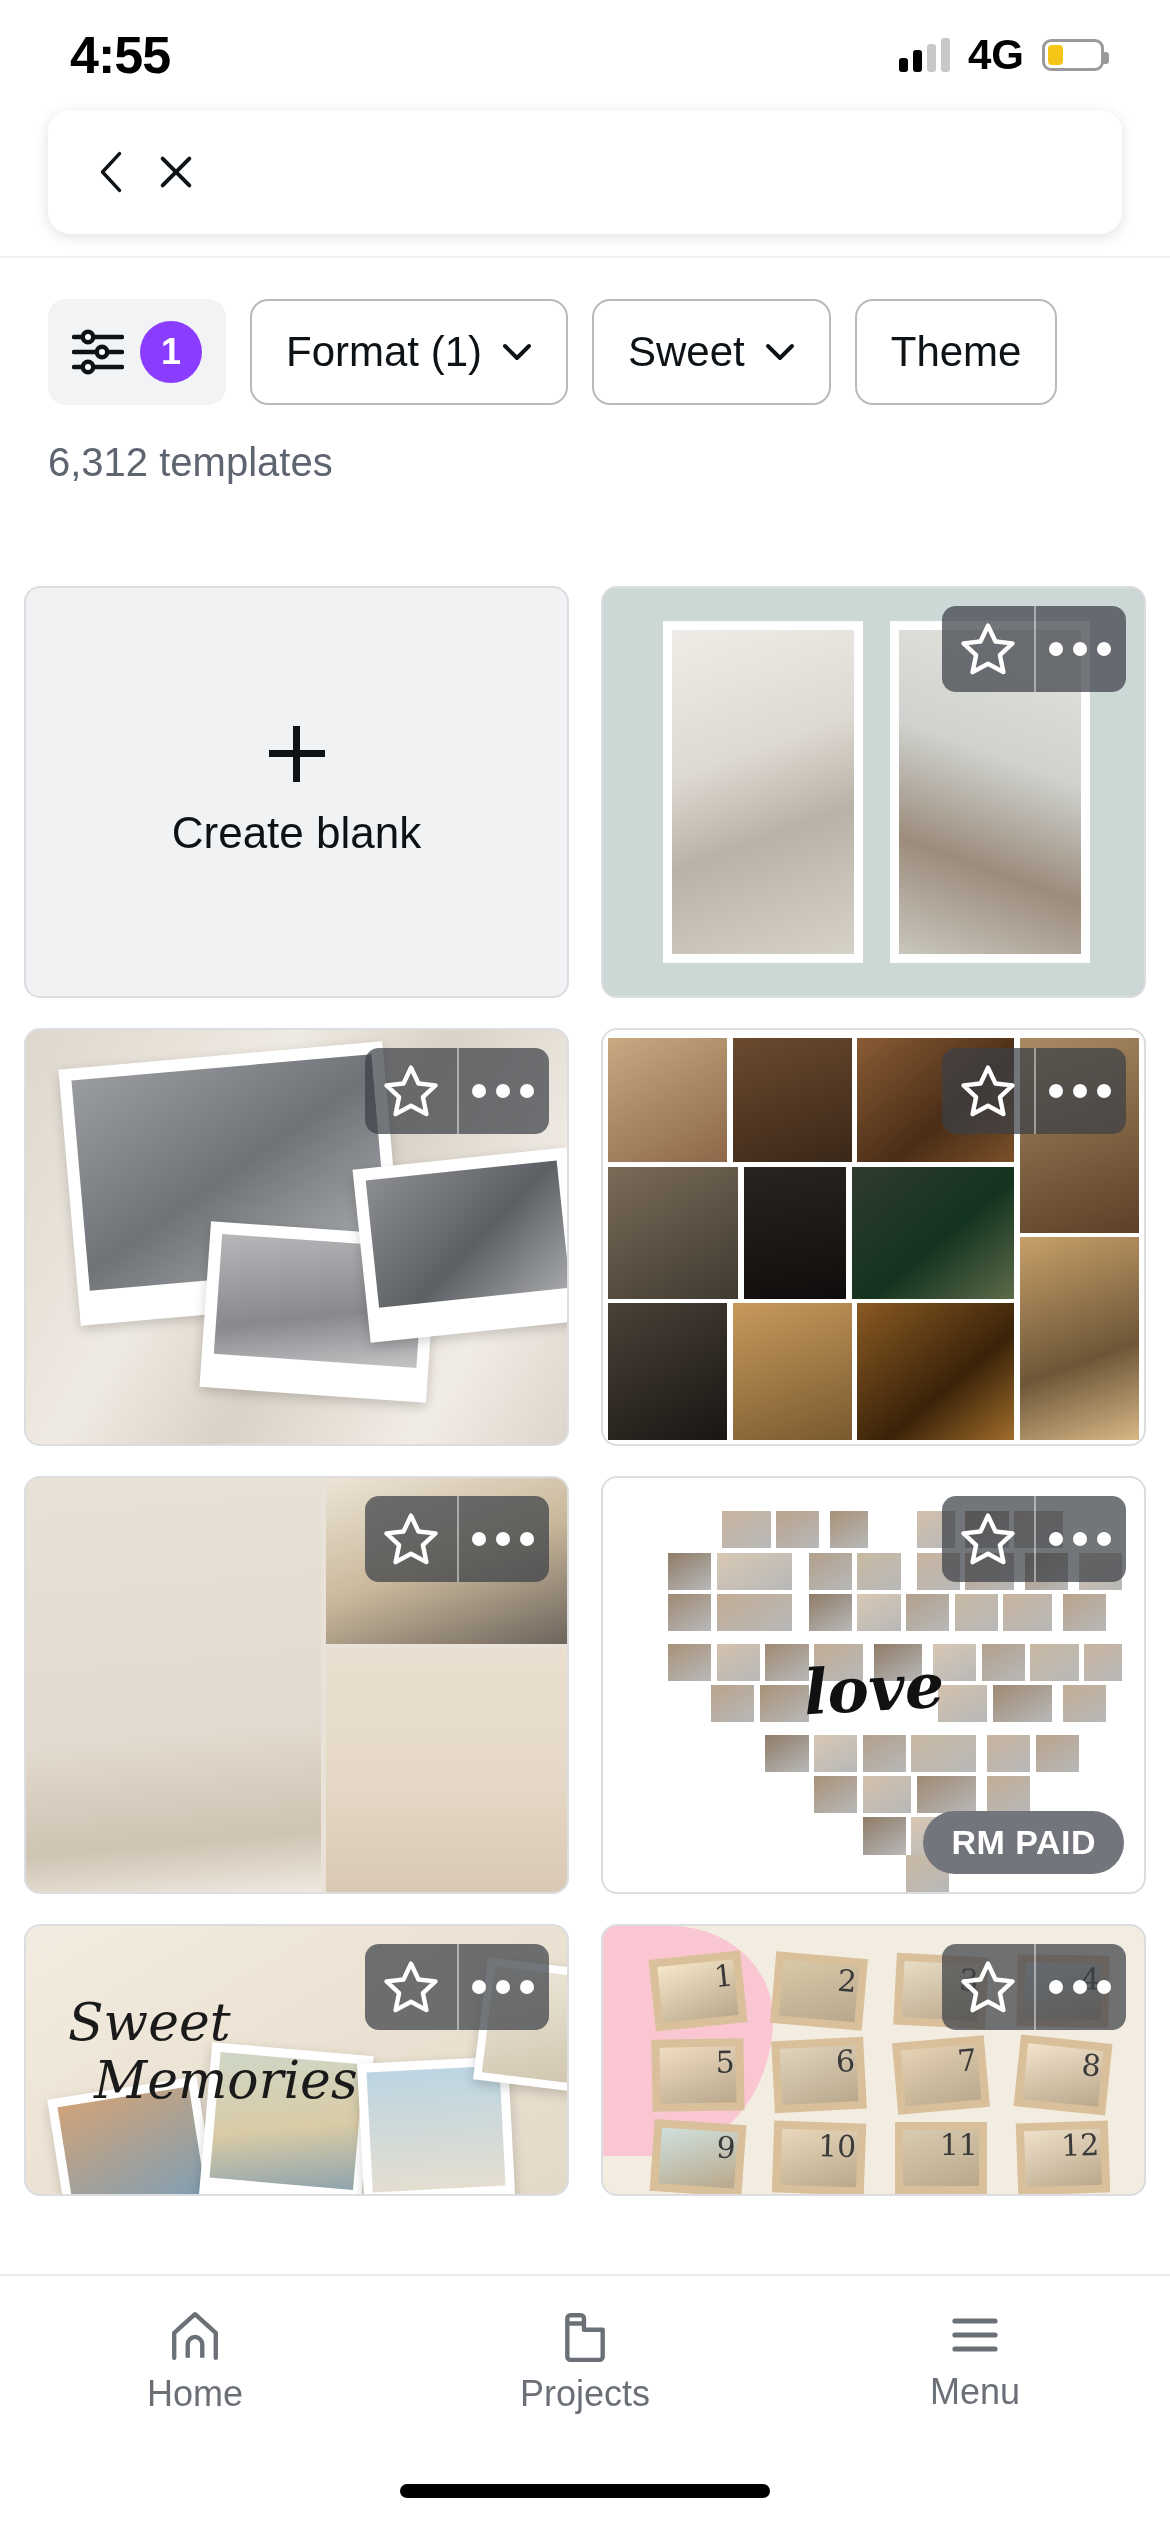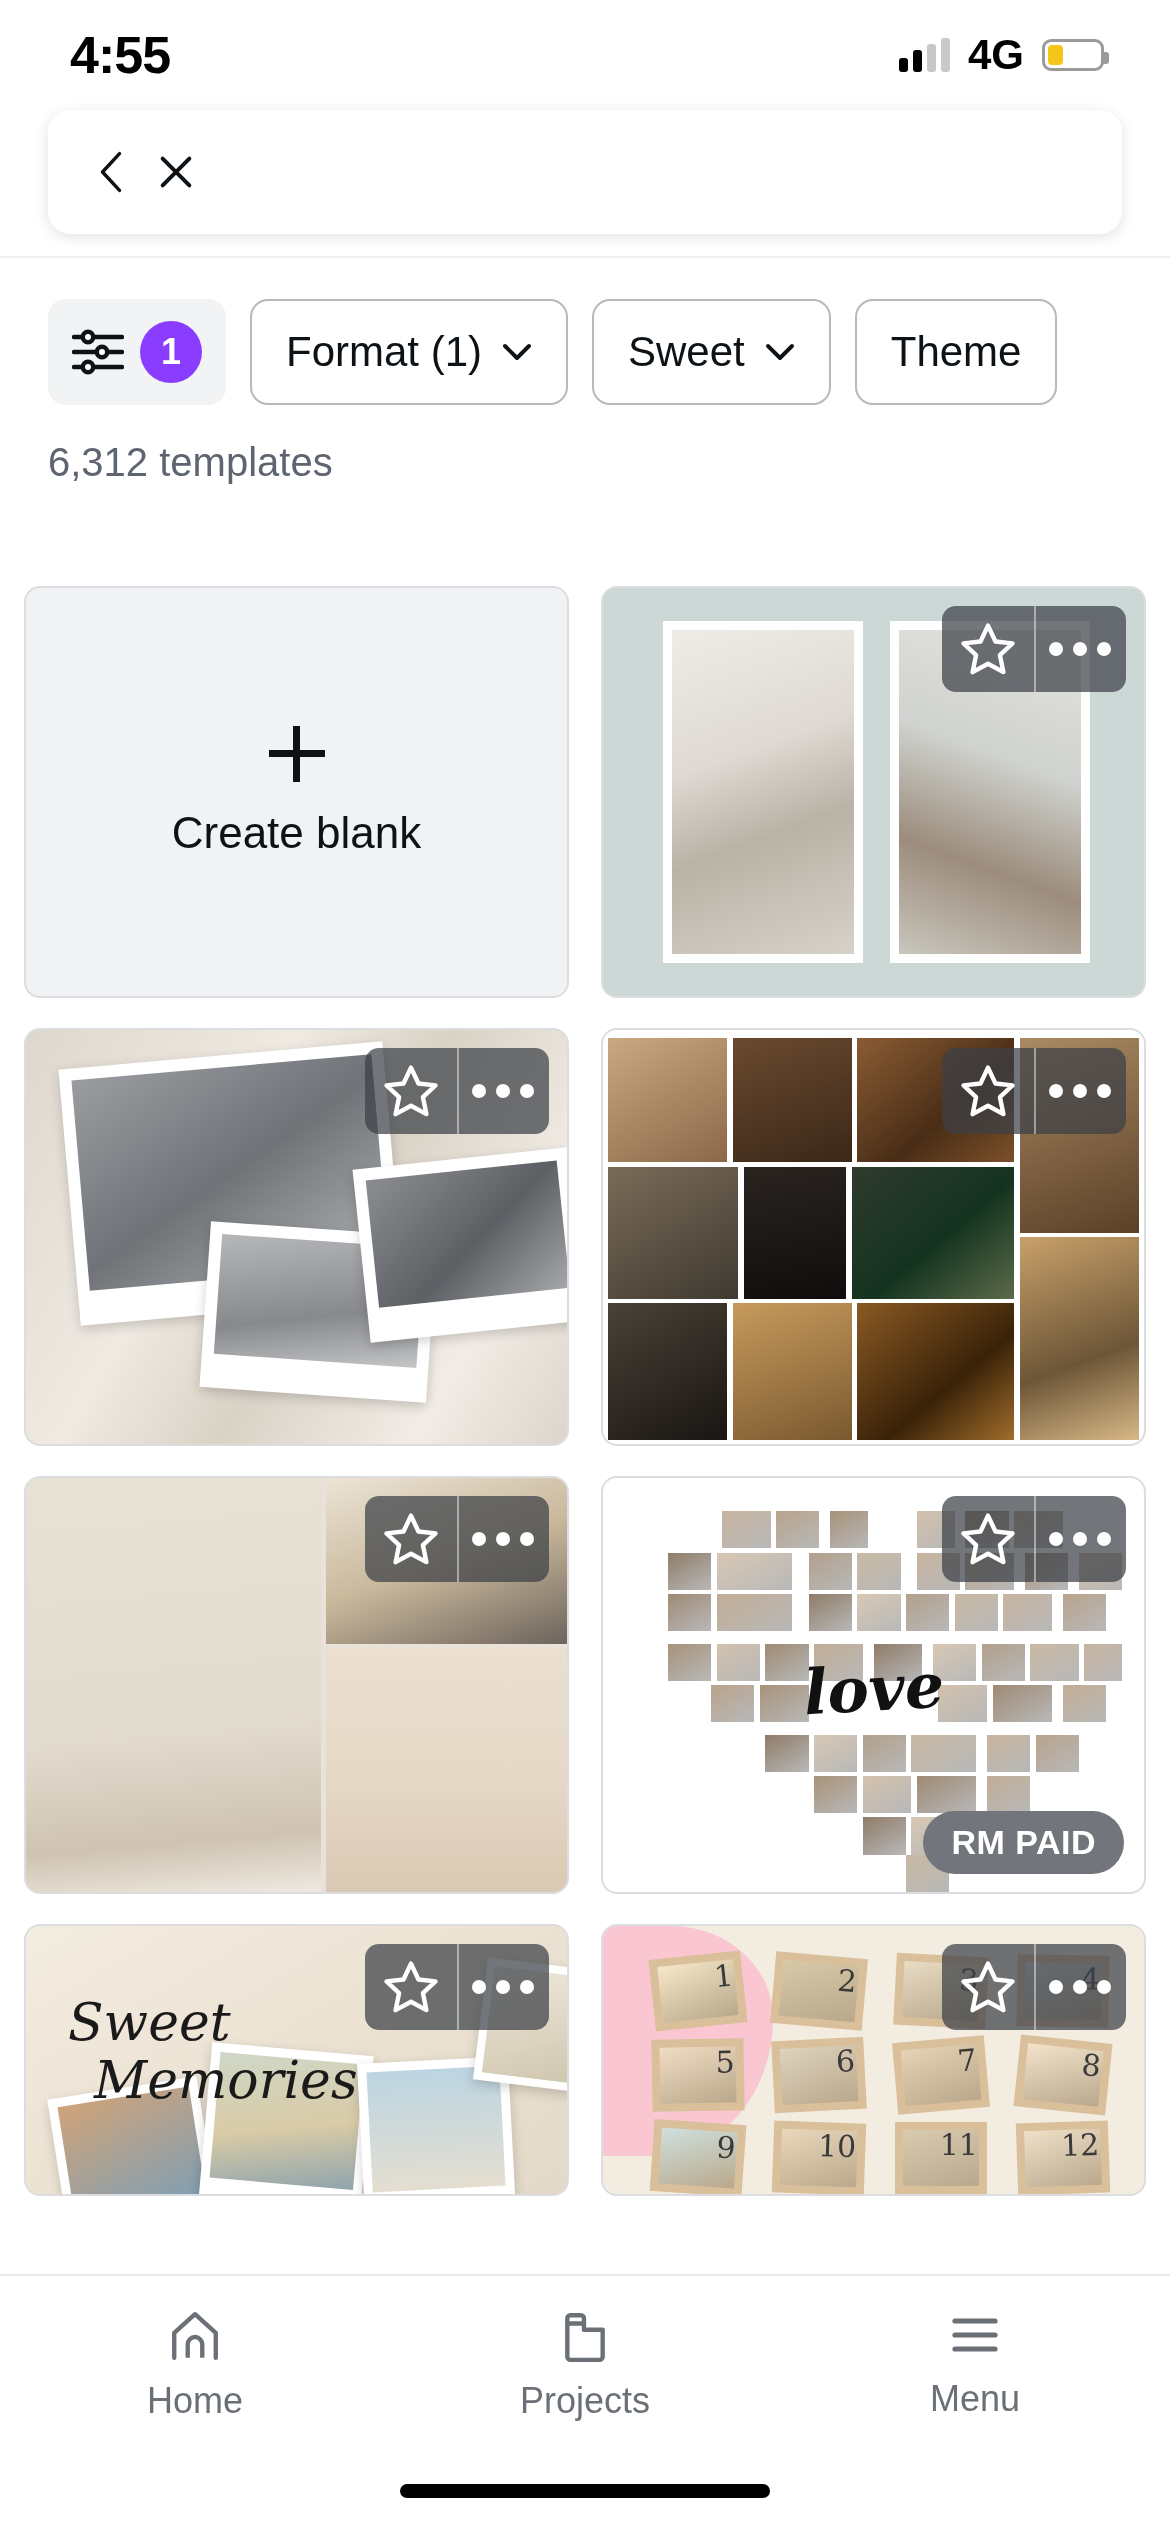--- a/index.html
+++ b/index.html
@@ -172,21 +172,21 @@
   .stamp .si{width:100%;height:100%;}
   .num{position:absolute;font-family:"DejaVu Serif",serif;font-size:30px;color:#3a3a3a;z-index:4;}
 
   
   .bottomnav{
     position:absolute; left:0; right:0; bottom:0; height:258px;
     background:#fff; border-top:2px solid #e8e9eb;
     display:flex; align-items:flex-start; justify-content:space-around;
     padding-top:34px;
   }
-  .navitem{display:flex;flex-direction:column;align-items:center;gap:18px;width:230px;}
+  .navitem{display:flex;flex-direction:column;align-items:center;gap:11px;width:230px;}
   .navitem svg{display:block;}
   .navlabel{font-size:36px;color:#6b7077;}
   .homebar{
     position:absolute; left:50%; transform:translateX(-50%);
     bottom:34px; width:370px; height:14px; background:#000; border-radius:10px;
   }
 </style>
 </head>
 <body>
 

